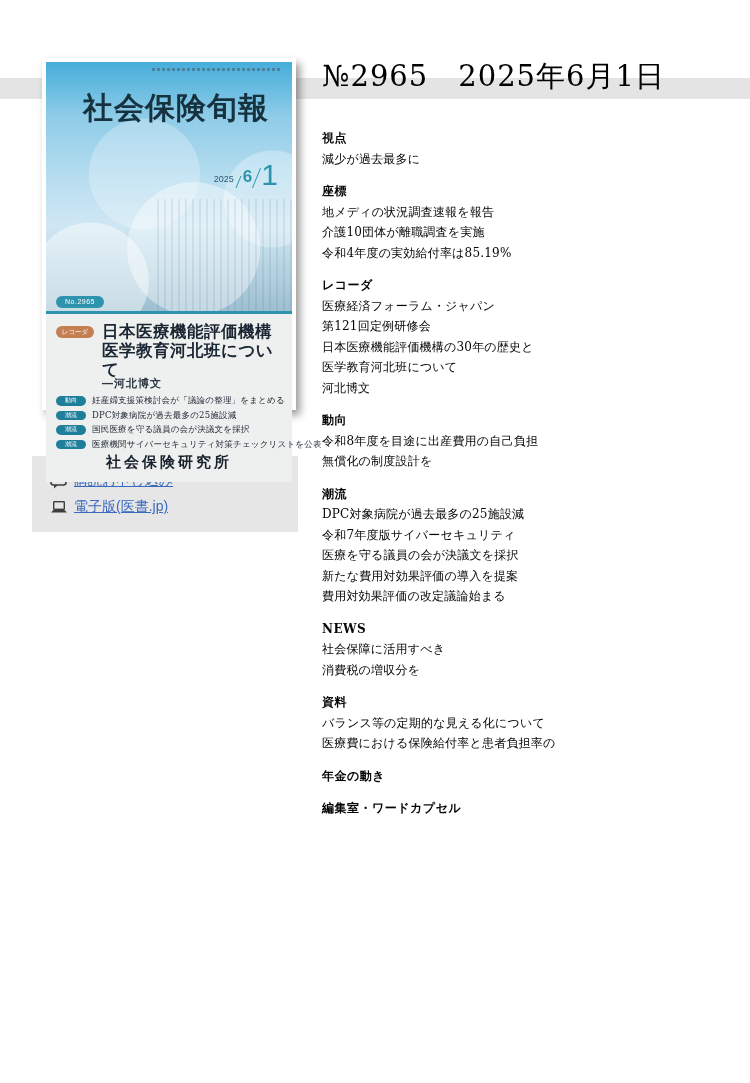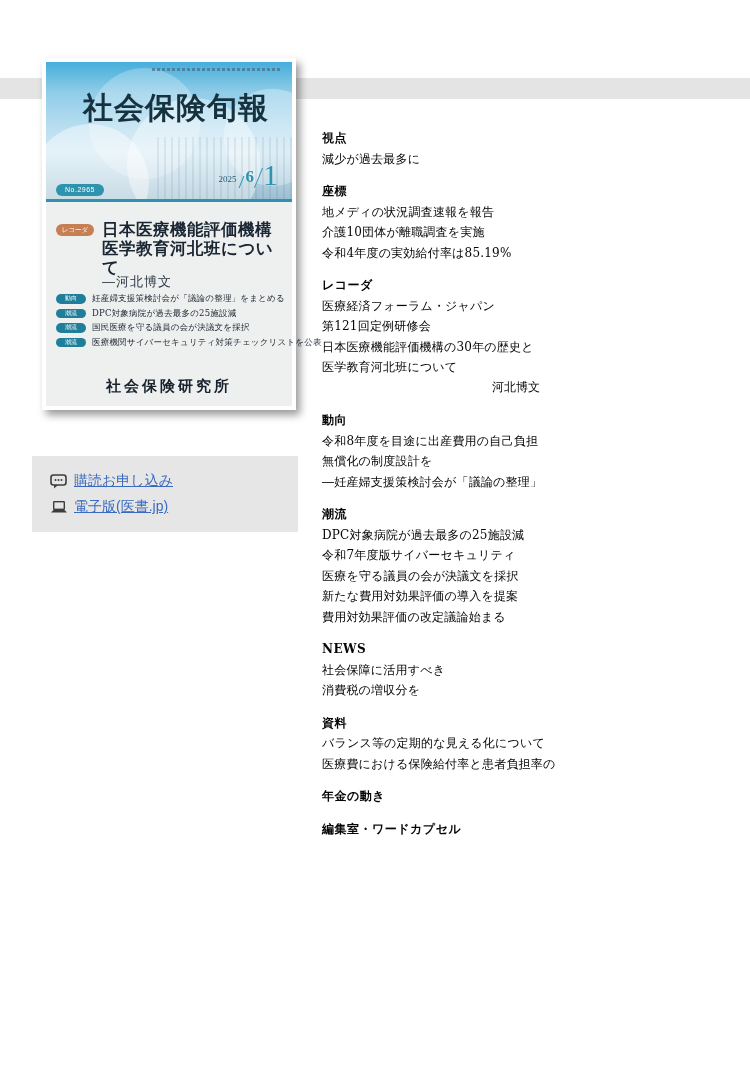--- a/index.html
+++ b/index.html
@@ -18,53 +18,53 @@
 
   
   .gray-band{position:absolute;left:0;top:78px;width:750px;height:21px;background:var(--band-gray);}
   .issue-header{position:absolute;left:322px;top:58px;font-size:29px;line-height:36px;color:#000;
                 font-family:"DejaVu Serif","Liberation Serif",serif;letter-spacing:1px;white-space:nowrap;z-index:3;}
 
   
   .cover{position:absolute;left:42px;top:58px;width:254px;height:352px;background:#fff;padding:4px;
          box-shadow:4px 5px 8px rgba(0,0,0,.4);z-index:2;}
   .cover-inner{width:100%;height:100%;display:flex;flex-direction:column;}
-  .cover-blue{position:relative;height:140px;flex:none;overflow:hidden;
+  .cover-blue{position:relative;height:252px;flex:none;overflow:hidden;
     background:
       radial-gradient(circle at 18% 88%, rgba(255,255,255,.45) 0 58px, rgba(255,255,255,0) 59px),
       radial-gradient(circle at 60% 75%, rgba(255,255,255,.40) 0 66px, rgba(255,255,255,0) 67px),
       radial-gradient(circle at 92% 55%, rgba(255,255,255,.30) 0 48px, rgba(255,255,255,0) 49px),
       radial-gradient(circle at 40% 45%, rgba(255,255,255,.25) 0 55px, rgba(255,255,255,0) 56px),
       linear-gradient(180deg,#45aeda 0%,#8fcce8 22%,#b9def0 48%,#cfe7f3 66%,#9dbfd1 100%);
     border-bottom:3px solid var(--accent-teal);}
   .cover-buildings{position:absolute;right:0;top:55%;width:55%;height:45%;opacity:.25;
     background:repeating-linear-gradient(90deg,rgba(30,70,95,.35) 0 2px,rgba(255,255,255,0) 2px 7px);}
   .cover-smallprint{position:absolute;right:12px;top:6px;width:128px;height:3px;opacity:.75;
     background:repeating-linear-gradient(90deg,#4c7189 0 3px,rgba(255,255,255,0) 3px 5px);}
   .cover-title{position:relative;margin-top:26px;text-align:center;padding-left:14px;
     font-family:"Liberation Sans","DejaVu Sans",sans-serif;font-weight:700;font-size:30px;
     color:var(--cover-navy);letter-spacing:1px;white-space:nowrap;}
   .cover-date{position:absolute;right:14px;top:100px;display:flex;align-items:flex-end;color:var(--accent-teal);
-    font-family:Liberation Serif, serif;}
+    font-family:Liberation Sans, sans-serif;}
   .d-year{font-size:9px;color:#2a5a74;line-height:1;margin-bottom:4px;}
   .d-sep{width:1px;height:12px;background:var(--accent-teal);transform:skewX(-22deg);margin:0 4px;}
   .d-sep.tall{height:20px;}
   .d-month{font-size:17px;line-height:1;font-weight:700;margin-bottom:3px;}
   .d-day{font-size:30px;line-height:.85;font-weight:400;}
   .no-badge{position:absolute;left:10px;bottom:3px;width:48px;height:12px;border-radius:6px;
     background:var(--accent-teal);color:#fff;font-size:7px;line-height:12px;text-align:center;
     font-family:"Liberation Sans",sans-serif;letter-spacing:.5px;}
 
-  .cover-lower{flex:1;background:#eef0ef;padding:18px 8px 4px 8px;display:flex;flex-direction:column;}
+  .cover-lower{flex:1;background:#eef0ef;padding:8px 8px 4px 8px;display:flex;flex-direction:column;}
   .feature{display:flex;align-items:flex-start;}
   .feature-badge{flex:none;width:38px;height:12px;border-radius:6px;background:var(--badge-orange);
     color:#fff;font-size:6.5px;line-height:12px;text-align:center;margin:4px 8px 0 2px;
     font-family:"Liberation Sans",sans-serif;}
   .feature-title{font-size:16.5px;line-height:19px;font-weight:700;color:#1a2633;letter-spacing:.5px;}
-  .feature-author{font-size:13px;line-height:10px;font-weight:400;color:#2a3642;letter-spacing:1px;}
+  .feature-author{font-size:11px;line-height:10px;font-weight:700;color:#2a3642;letter-spacing:1px;}
   .cover-items{margin:6px 0 0 2px;}
   .cover-item{display:flex;align-items:center;margin-bottom:2.5px;}
   .item-badge{flex:none;width:30px;height:9.5px;border-radius:5px;background:var(--badge-teal);
     color:#fff;font-size:6px;line-height:9.5px;text-align:center;margin-right:6px;
     font-family:"Liberation Sans",sans-serif;}
   .item-text{font-size:8.5px;color:#1c2430;white-space:nowrap;letter-spacing:.2px;}
   .publisher{margin-top:auto;margin-bottom:6px;text-align:center;font-weight:700;font-size:15px;
     letter-spacing:3px;color:#18222c;}
 
   
@@ -73,29 +73,30 @@
   .link-row{display:flex;align-items:center;height:26px;text-decoration:none;cursor:pointer;}
   .link-icon{flex:none;width:18px;height:15px;margin-right:6px;display:flex;align-items:center;}
   .link-text{font-family:"Liberation Sans","DejaVu Sans",sans-serif;font-size:14px;color:var(--link-blue);
     text-decoration:underline;}
 
   
   .toc{position:absolute;left:322px;top:128px;width:392px;color:#060606;}
   .toc-section{margin-bottom:12px;font-size:12px;line-height:20.5px;}
   .toc-heading{font-weight:700;letter-spacing:.5px;}
   .toc-line{letter-spacing:.2px;}
-  .toc-author{text-align:center;padding-right:4px;font-family:Liberation Mono, monospace;}
+  .toc-author{text-align:left;padding-right:4px;}
 </style>
 </head>
 <body>
 
 <div class="page">
 
   <div class="gray-band"></div>
 
+  <div class="issue-header">№2965　2025年6月1日</div>
 
   <div class="cover">
     <div class="cover-inner">
       <div class="cover-blue">
         <div class="cover-buildings"></div>
         <div class="cover-smallprint"></div>
         <div class="cover-title">社会保険旬報</div>
         <div class="cover-date">
           <span class="d-year">2025</span>
           <span class="d-sep"></span>
@@ -179,21 +180,20 @@
           <div class="toc-line">医療経済フォーラム・ジャパン</div>
           <div class="toc-line">第121回定例研修会</div>
           <div class="toc-line">日本医療機能評価機構の30年の歴史と</div>
           <div class="toc-line">医学教育河北班について</div>
           <div class="toc-author">河北博文</div>
         </div>
         <div class="toc-section">
           <div class="toc-heading">動向</div>
           <div class="toc-line">令和8年度を目途に出産費用の自己負担</div>
           <div class="toc-line">無償化の制度設計を</div>
-          <div class="toc-line">―妊産婦支援策検討会が「議論の整理」</div>
         </div>
         <div class="toc-section">
           <div class="toc-heading">潮流</div>
           <div class="toc-line">DPC対象病院が過去最多の25施設減</div>
           <div class="toc-line">令和7年度版サイバーセキュリティ</div>
           <div class="toc-line">医療を守る議員の会が決議文を採択</div>
           <div class="toc-line">新たな費用対効果評価の導入を提案</div>
           <div class="toc-line">費用対効果評価の改定議論始まる</div>
         </div>
         <div class="toc-section">

